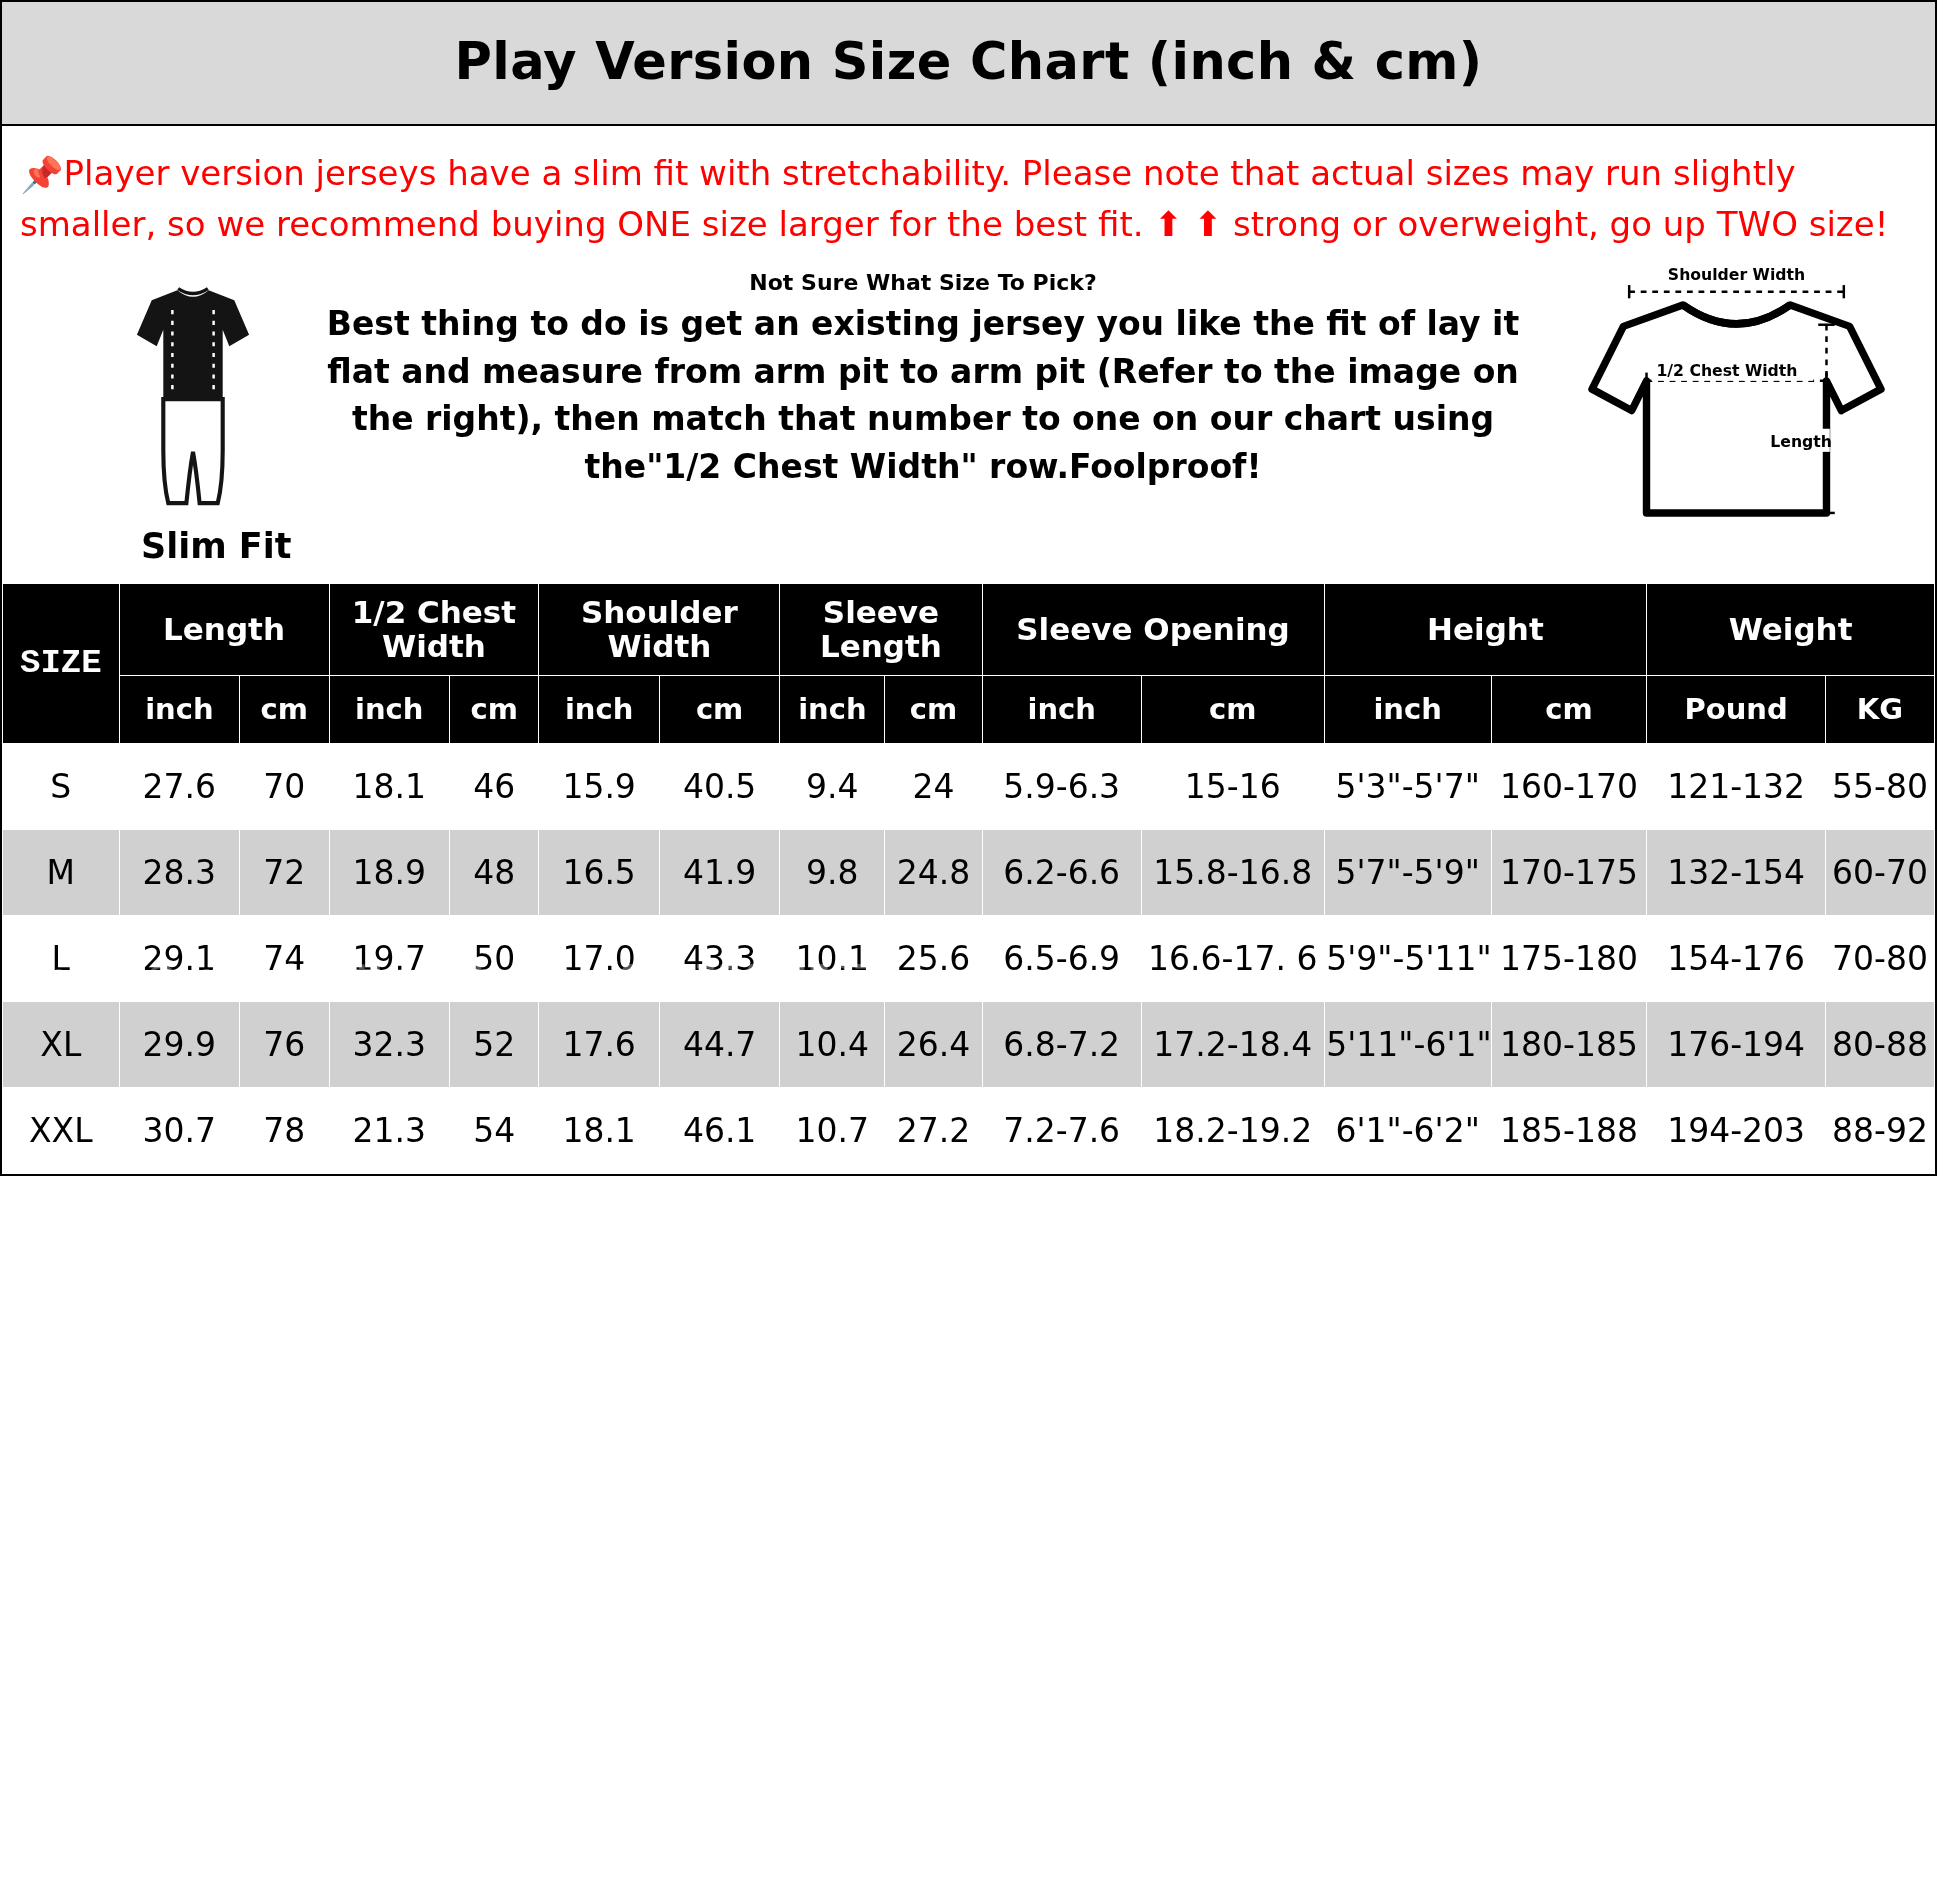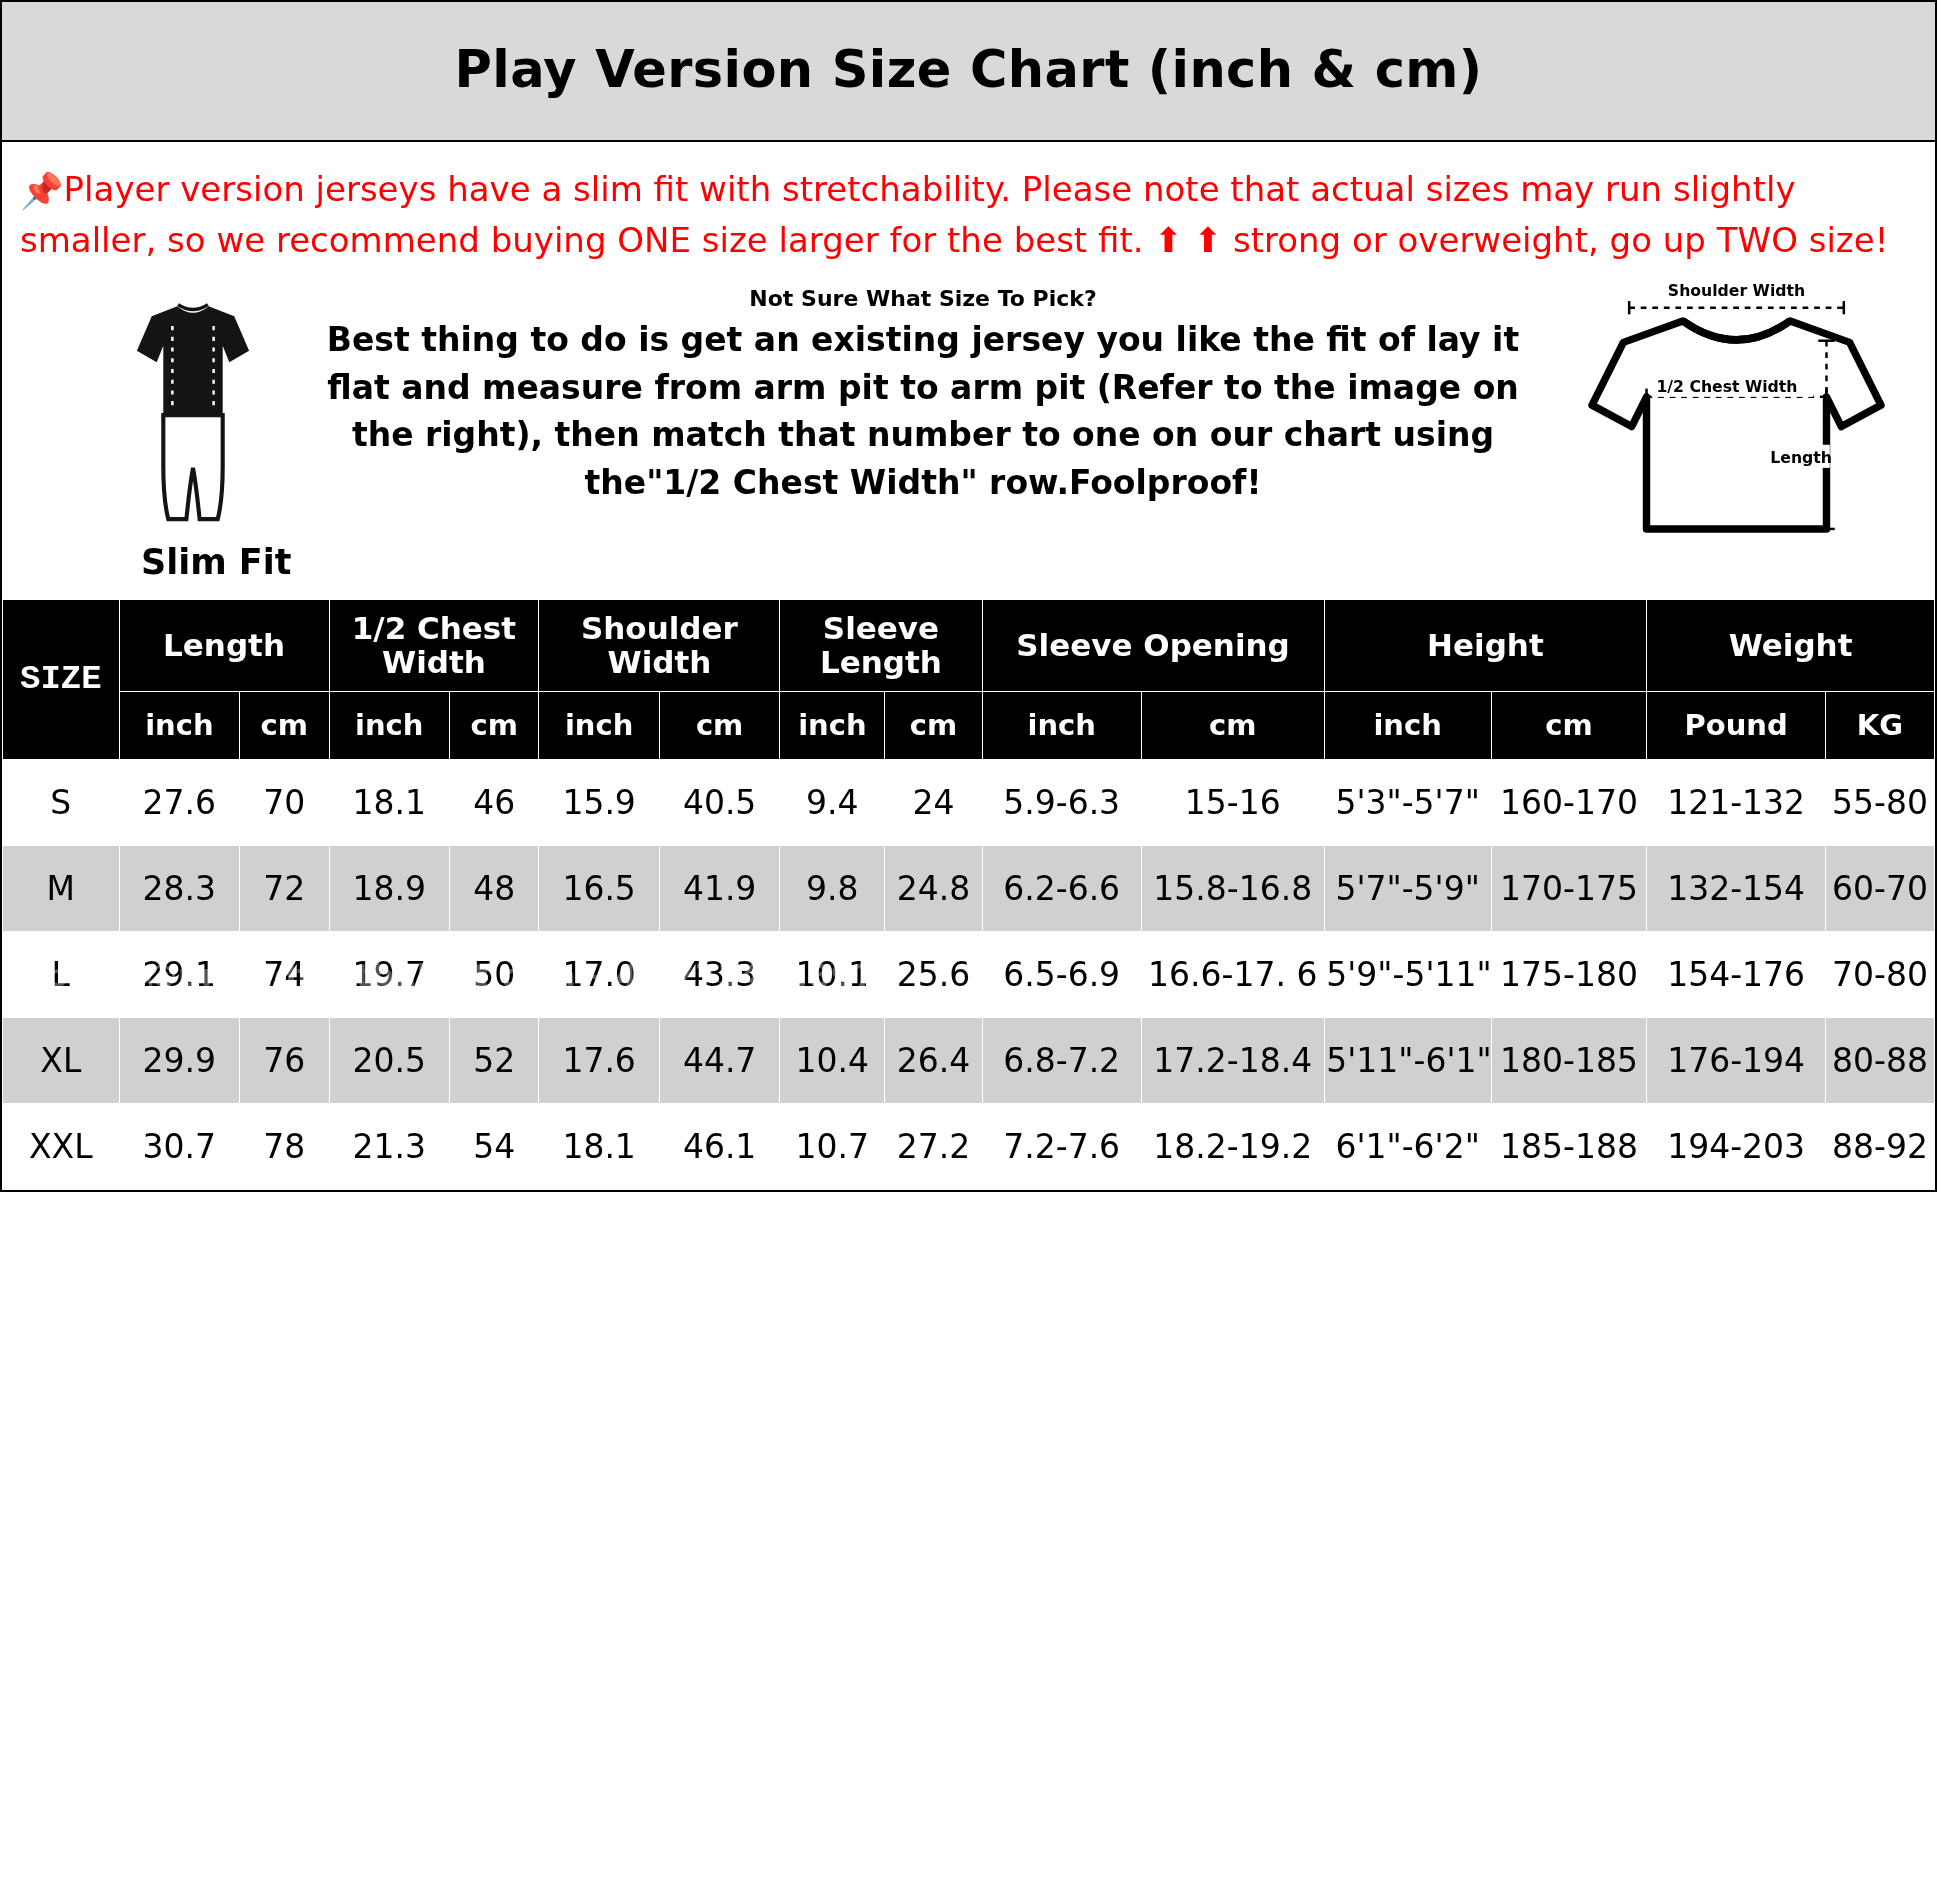--- a/index.html
+++ b/index.html
@@ -20,21 +20,21 @@
     position: relative;
   }
   
   .title-bar {
     background: #d9d9d9;
     border-bottom: 2.5px solid #000;
     text-align: center;
     padding: 21.5px 0 25px 0;
   }
   .title-bar h1 {
-    margin: 16px;
+    margin: 8px;
     font-size: 51px;
     font-weight: bold;
     letter-spacing: 0.4px;
     color: #000;
   }
   
   .notice {
     color: #ff0000;
     font-weight: normal;
     font-size: 34px;
@@ -297,21 +297,21 @@
         <td>16.6-17. 6</td>
         <td>5'9"-5'11"</td>
         <td>175-180</td>
         <td>154-176</td>
         <td>70-80</td>
       </tr>
       <tr class="even">
         <td class="size-col">XL</td>
         <td>29.9</td>
         <td>76</td>
-        <td>20.5</td>
+        <td>32.3</td>
         <td>52</td>
         <td>17.6</td>
         <td>44.7</td>
         <td>10.4</td>
         <td>26.4</td>
         <td>6.8-7.2</td>
         <td>17.2-18.4</td>
         <td>5'11"-6'1"</td>
         <td>180-185</td>
         <td>176-194</td>

